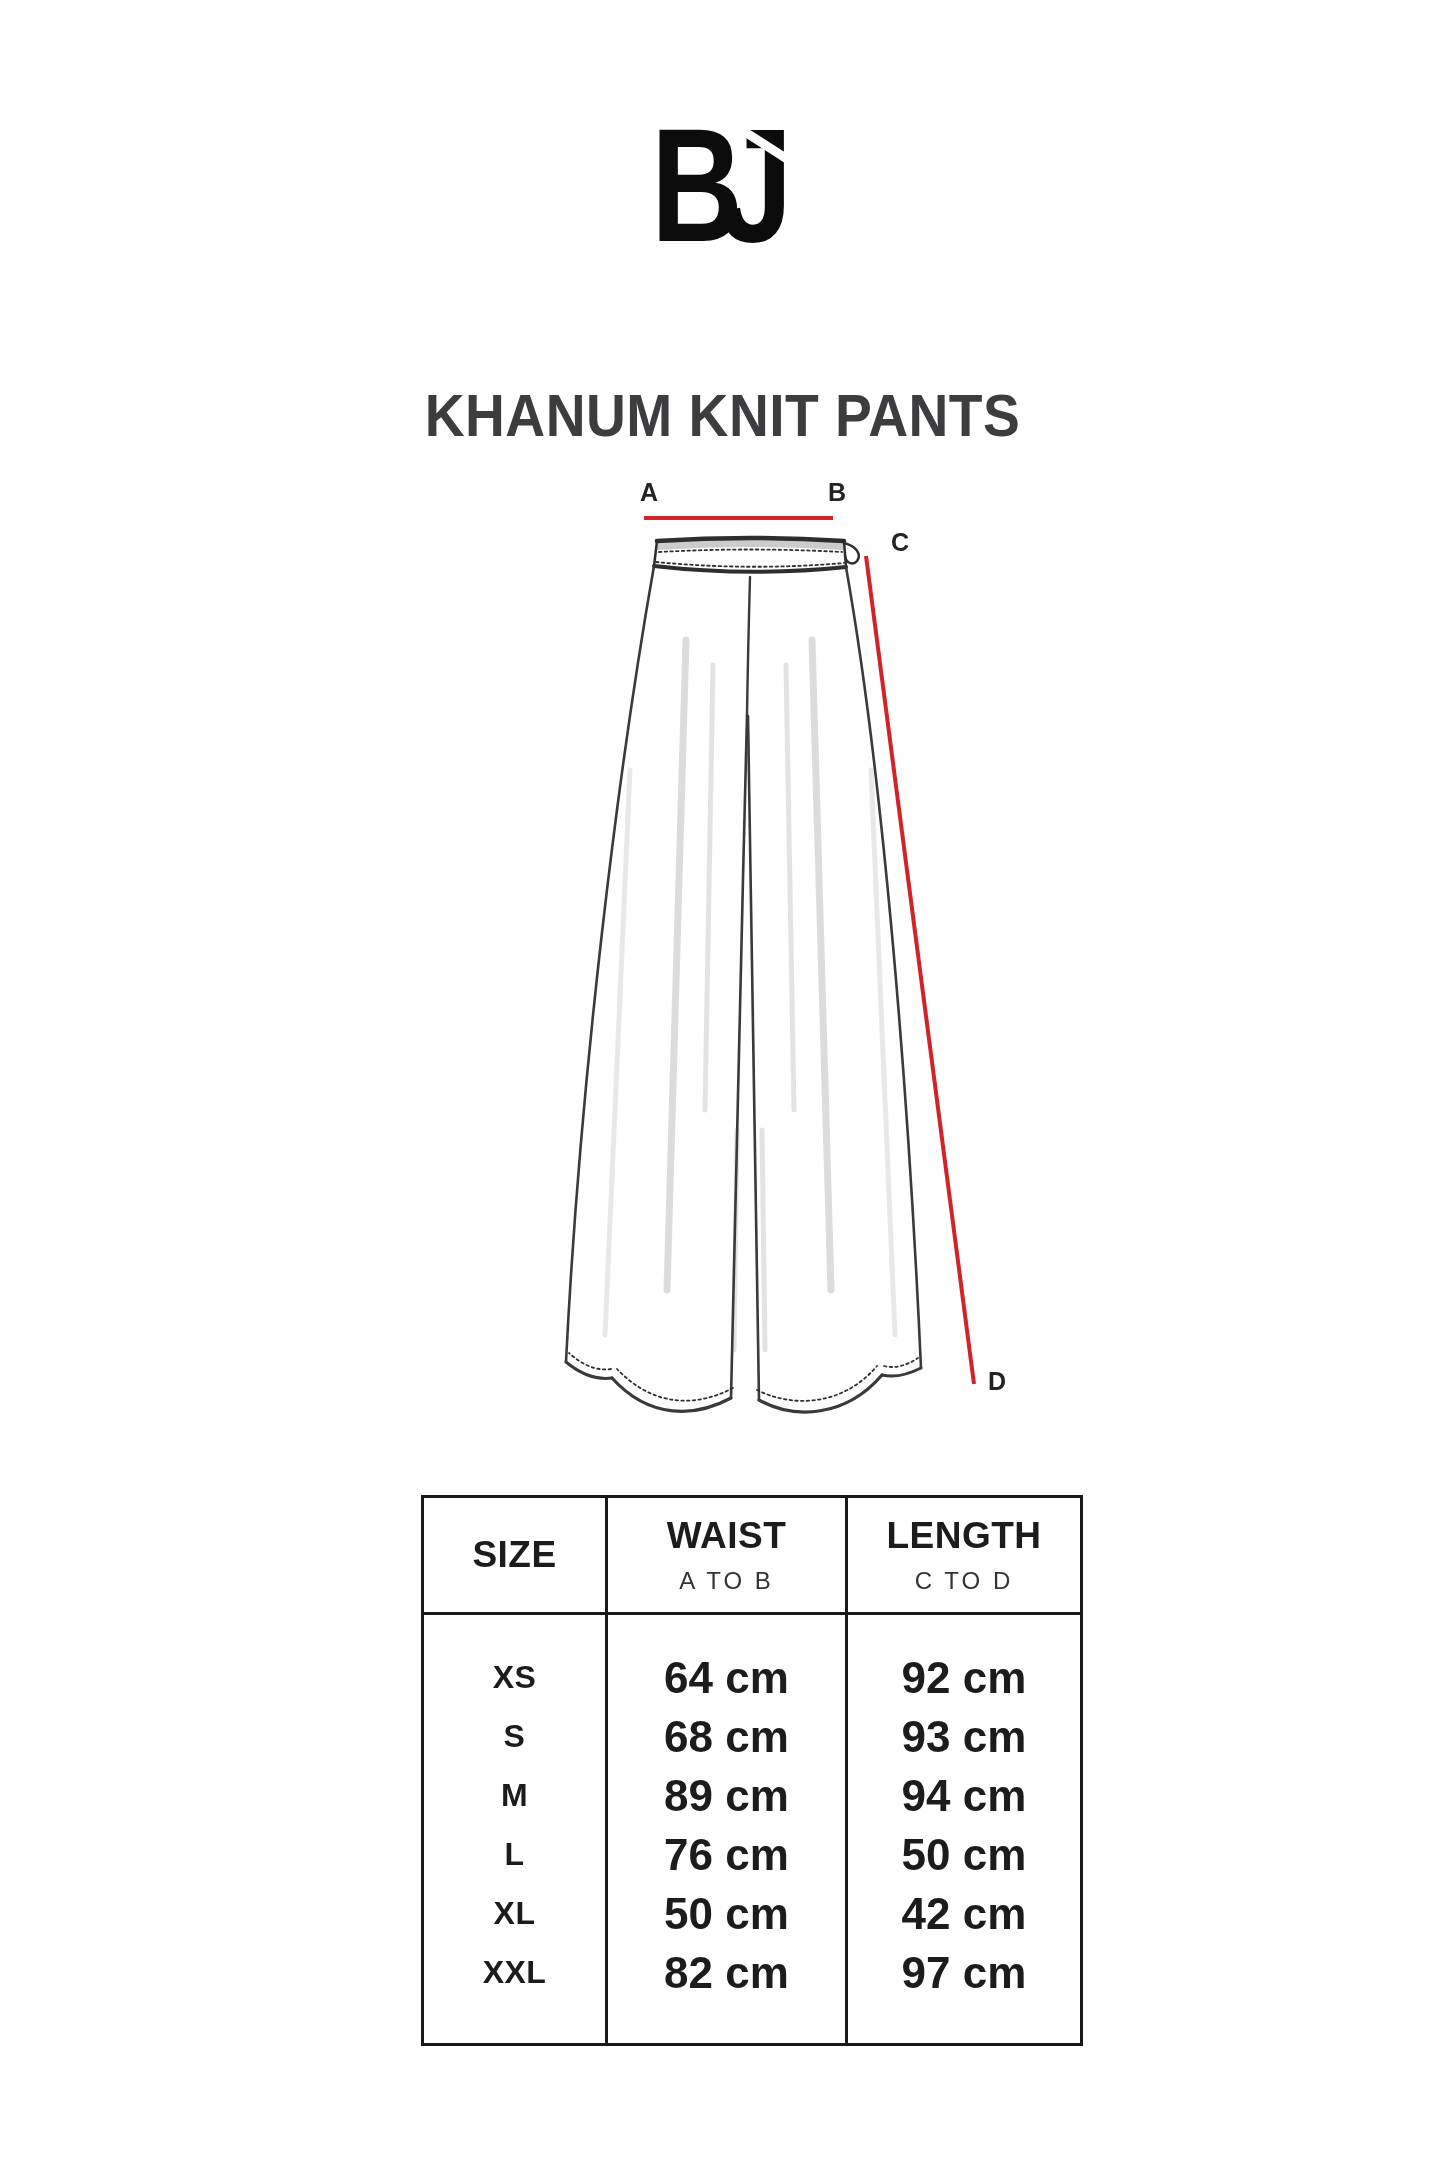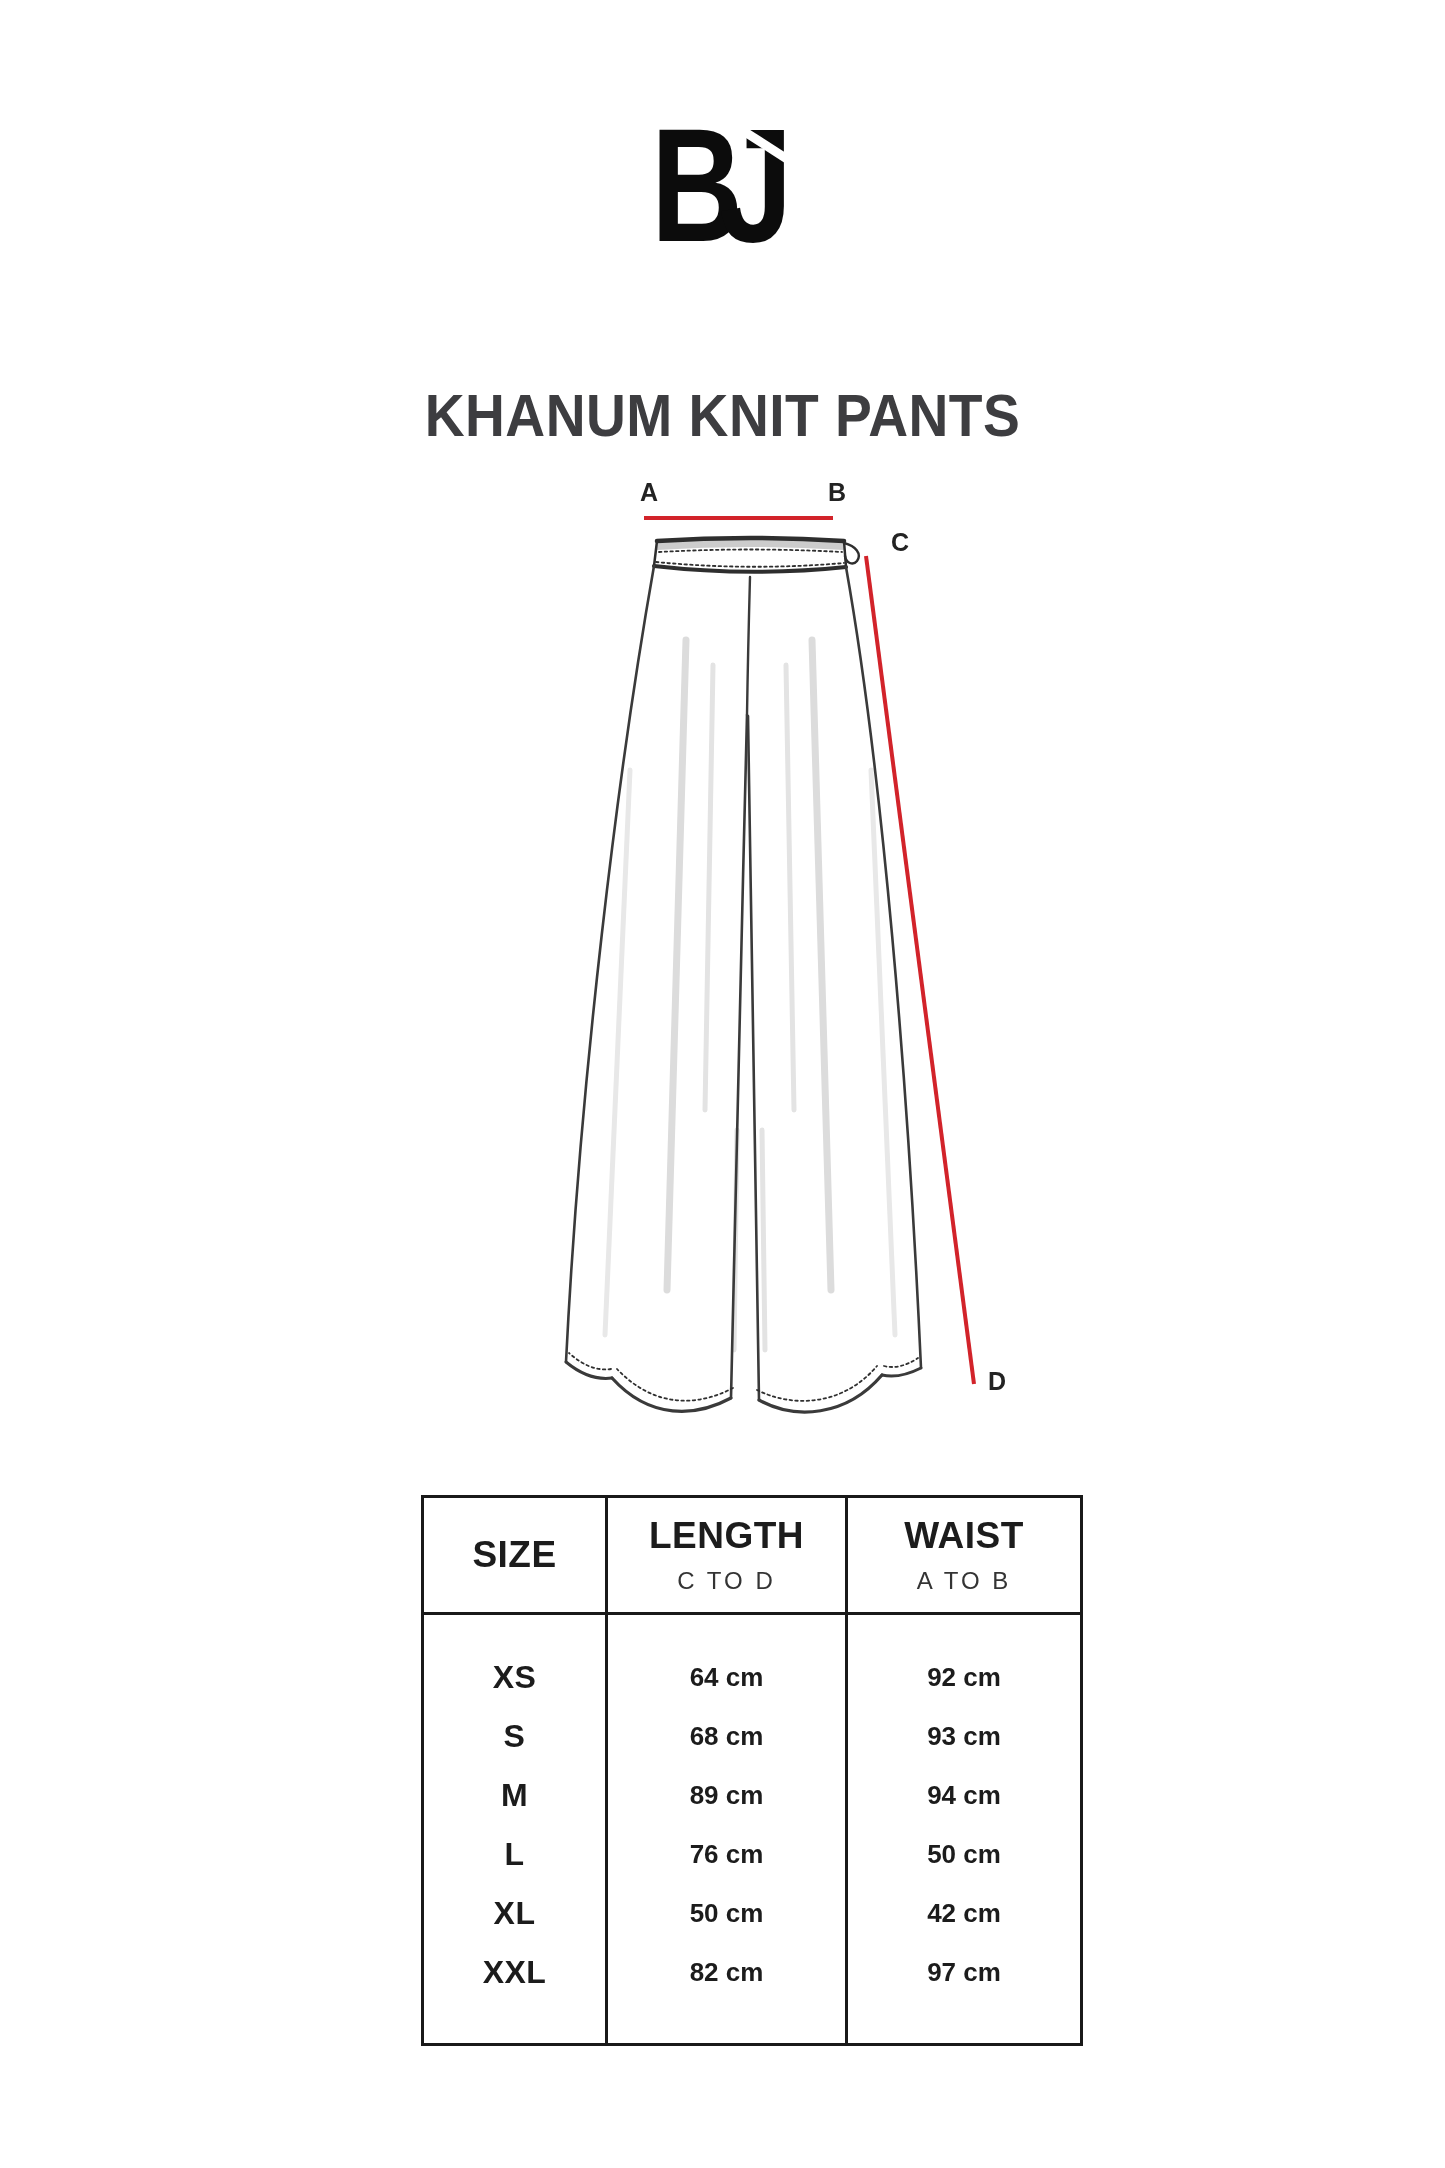--- a/index.html
+++ b/index.html
@@ -39,21 +39,21 @@
     display:grid;grid-template-columns:181px 240px 1fr;flex:1;
     box-sizing:border-box;
   }
   .body-col{display:flex;flex-direction:column;box-sizing:border-box;padding-top:33px;}
   .body-col.col2,.body-col.col3{border-left:3px solid #191919;}
   .body-cell{
     height:59px;display:flex;align-items:center;justify-content:center;
     font-weight:bold;color:#1c1c1c;
   }
   .body-cell.size{font-size:32px;letter-spacing:0.5px;}
-  .body-cell.value{font-size:26px;}
+  .body-cell.value{font-size:44px;}
 </style>
 </head>
 <body>
 
 <div class="page">
 
   <svg class="logo" viewBox="0 0 142 121" aria-hidden="true">
     <text x="0" y="119" font-size="162" font-weight="bold" fill="#0c0c0c" textLength="92" lengthAdjust="spacingAndGlyphs">B</text>
     <text x="68" y="119" font-size="162" font-weight="bold" fill="#0c0c0c" textLength="74" lengthAdjust="spacingAndGlyphs">J</text>
     <line x1="69" y1="-6" x2="147" y2="44" stroke="#ffffff" stroke-width="9"></line>
@@ -121,27 +121,27 @@
       <text class="measure-label" x="900" y="551">C</text>
       <text class="measure-label" x="997" y="1390">D</text>
     </g>
   </svg>
 
   <div class="size-table">
     <div class="table-header">
       <div class="header-cell col1">
         <span class="header-main">SIZE</span>
       </div>
+      <div class="header-cell col2">
+        <span class="header-main">WAIST</span>
+        <span class="header-sub">A TO B</span>
+      </div>
       <div class="header-cell col3">
         <span class="header-main">LENGTH</span>
         <span class="header-sub">C TO D</span>
-      </div>
-      <div class="header-cell col2">
-        <span class="header-main">WAIST</span>
-        <span class="header-sub">A TO B</span>
       </div>
     </div>
     <div class="table-body">
       <div class="body-col col1">
         <div class="body-cell size">XS</div>
         <div class="body-cell size">S</div>
         <div class="body-cell size">M</div>
         <div class="body-cell size">L</div>
         <div class="body-cell size">XL</div>
         <div class="body-cell size">XXL</div>

